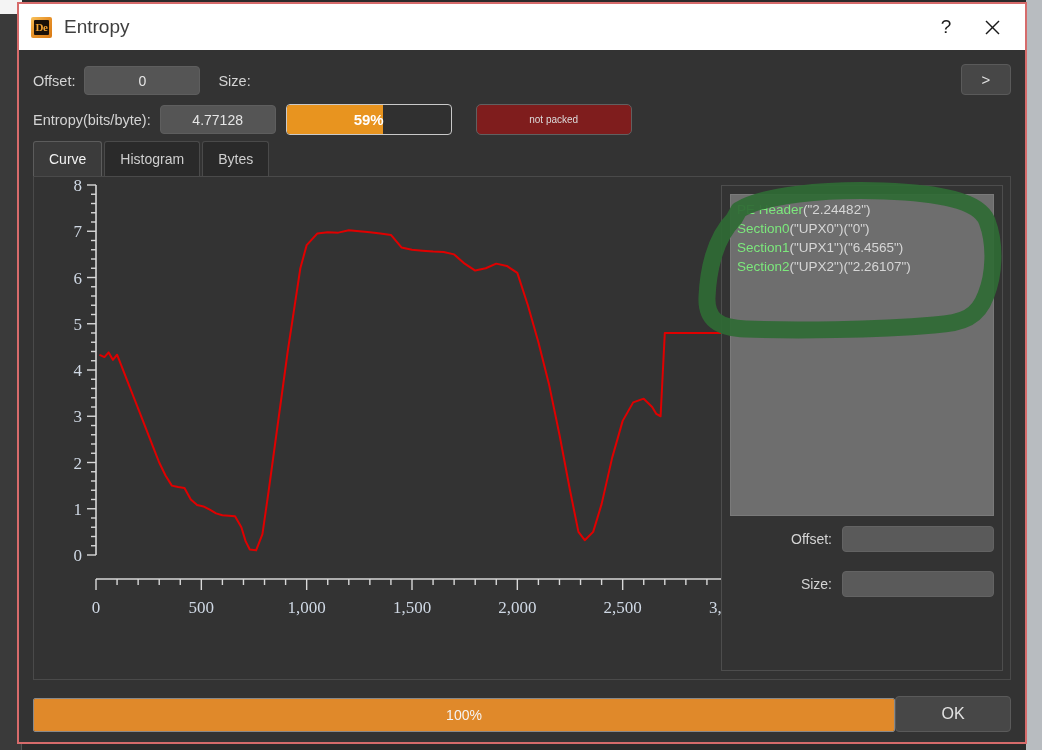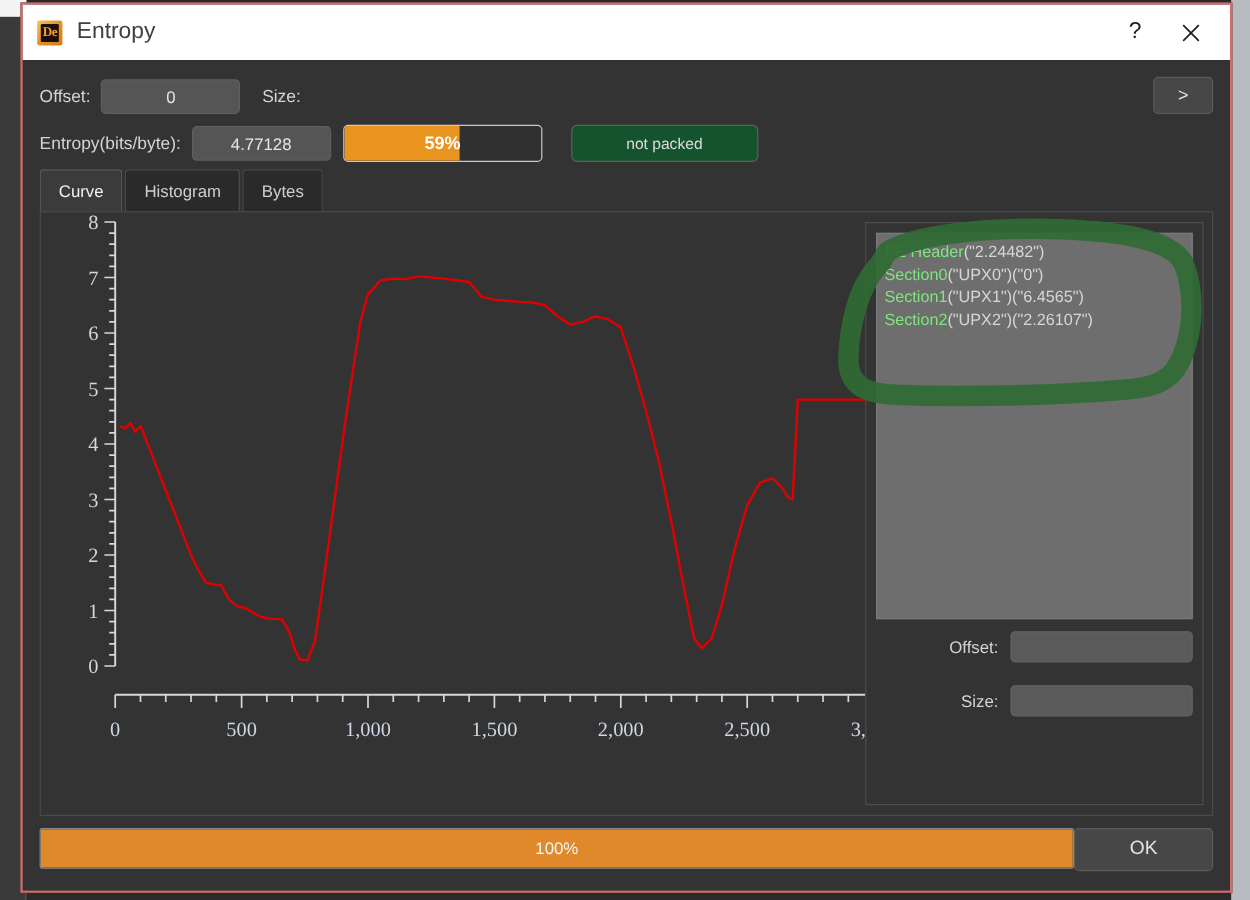--- a/index.html
+++ b/index.html
@@ -113,23 +113,23 @@
   }
   #entropy-bar-fill {
     position: absolute; left: 0; top: 0; bottom: 0;
     background: #e8941f;
   }
   #entropy-bar-text {
     position: relative; color: #ffffff; font-size: 15px; font-weight: bold;
     font-family: "Liberation Sans", sans-serif;
   }
   #packed-field {
-    width: 156px; height: 31px; background: #14532d;
+    width: 156px; height: 31px; background: #7f1d1d;
     border: 1px solid #606060; border-radius: 5px;
-    color: #dcdcdc; font-size: 13px;
+    color: #dcdcdc; font-size: 10px;
     display: flex; align-items: center; justify-content: center;
     font-family: "Liberation Sans", sans-serif;
   }
 
   
   #tr-row1 {
     position: absolute; right: 14px; top: 14px;
     display: flex; align-items: center; gap: 11px;
   }
   #btn-gt { width: 50px; }
@@ -203,21 +203,21 @@
 
   
   #annotation {
     position: absolute; left: 0; top: 0;
     pointer-events: none;
   }
 
   
   #footer {
     height: 52px; background: #333333;
-    display: flex; align-items: flex-start;
+    display: flex; align-items: flex-end;
     padding: 0 14px 10px 14px;
     gap: 0; flex: none;
   }
   #progress {
     flex: 1; height: 34px;
     background: #3a3a3a; border: 1px solid #8a8a8a; border-radius: 2px;
     position: relative; overflow: hidden;
     display: flex; align-items: center; justify-content: center;
   }
   #progress-fill {

